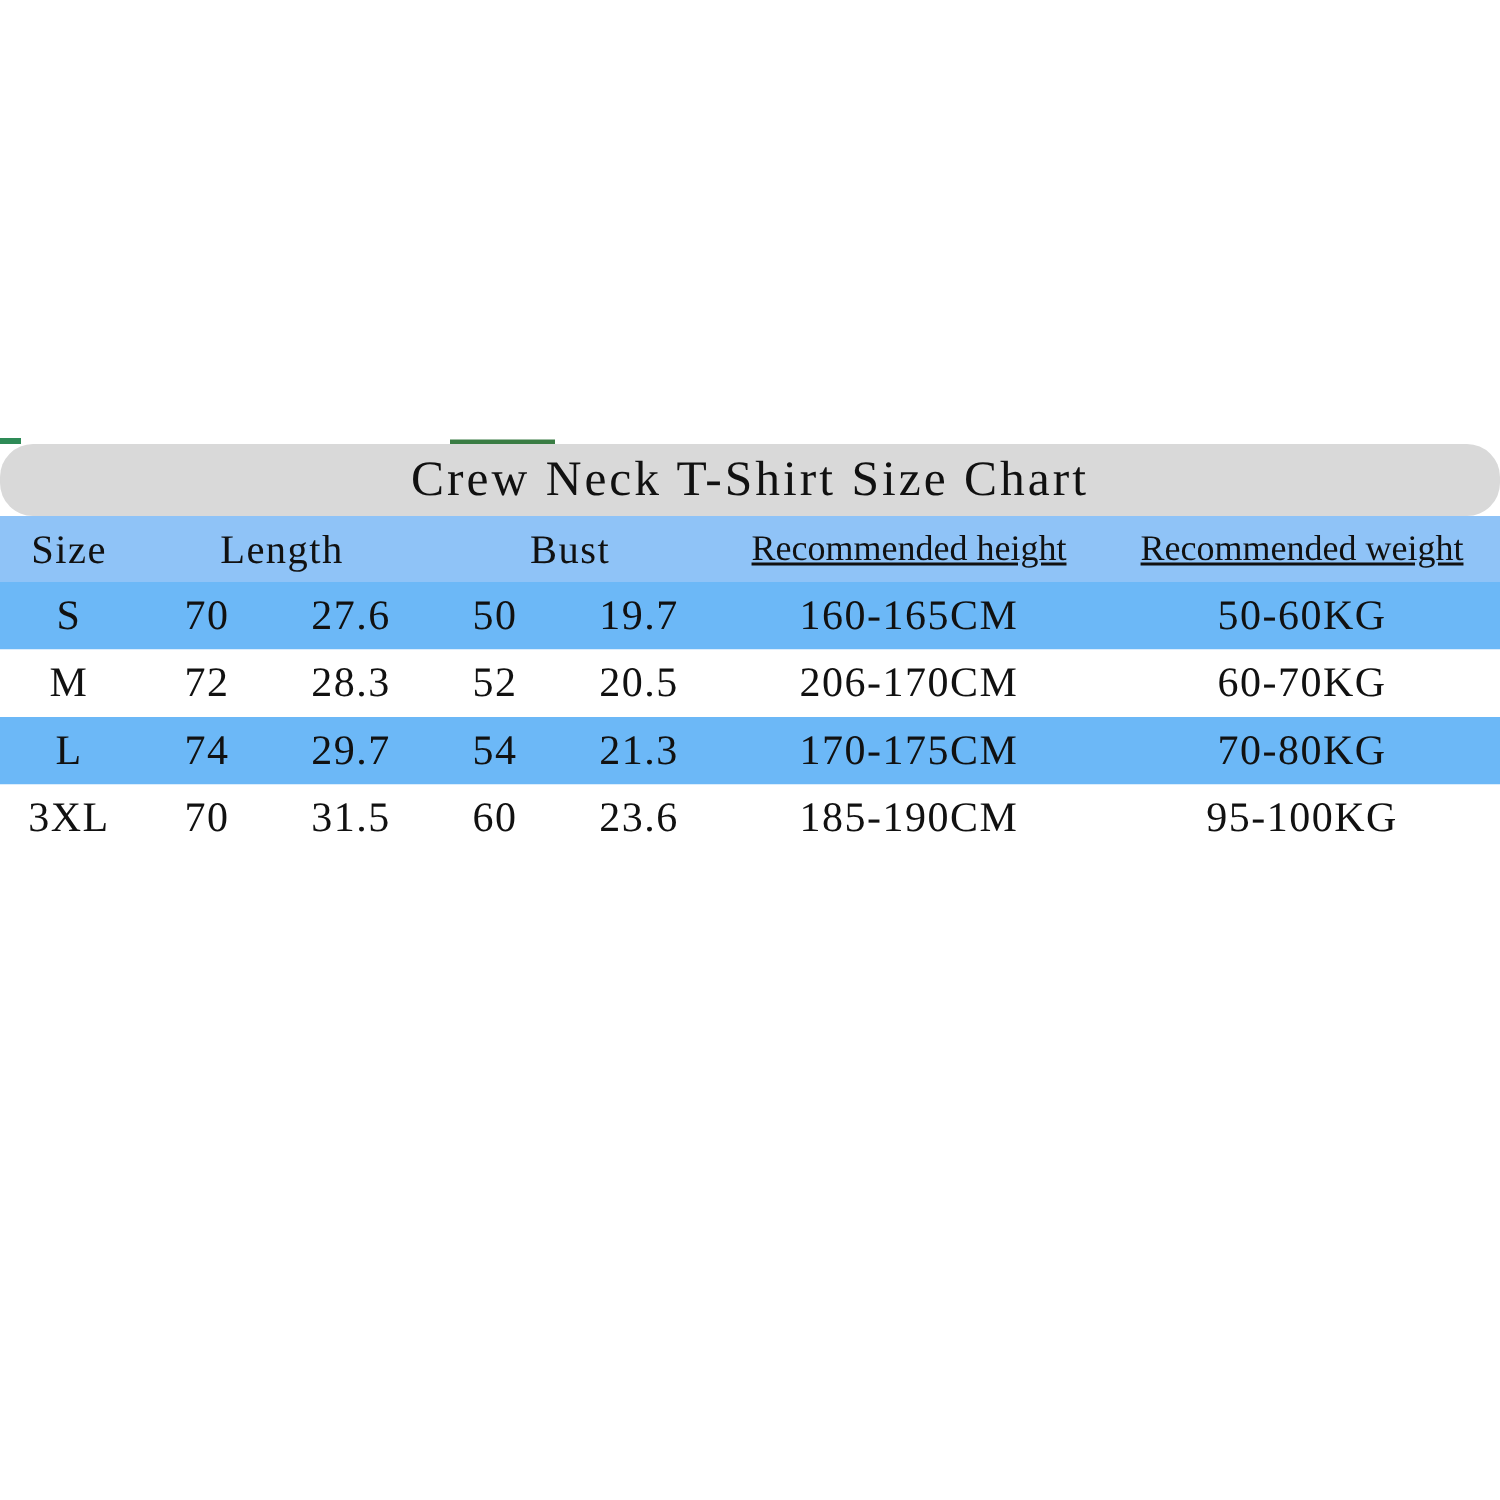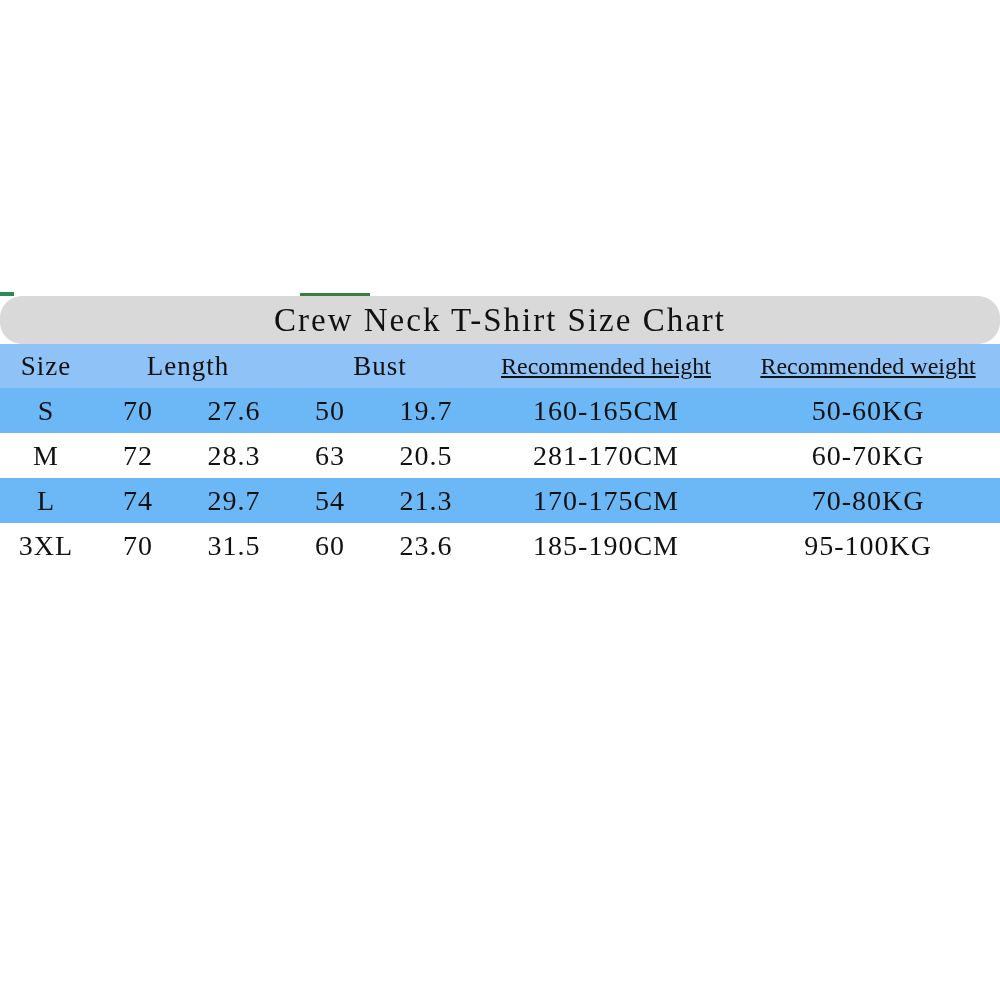--- a/index.html
+++ b/index.html
@@ -148,23 +148,23 @@
           <td>50</td>
           <td>19.7</td>
           <td>160-165CM</td>
           <td>50-60KG</td>
         </tr>
 
         <tr class="row-white">
           <td>M</td>
           <td>72</td>
           <td>28.3</td>
-          <td>63</td>
+          <td>52</td>
           <td>20.5</td>
-          <td>281-170CM</td>
+          <td>206-170CM</td>
           <td>60-70KG</td>
         </tr>
 
         <tr class="row-blue">
           <td>L</td>
           <td>74</td>
           <td>29.7</td>
           <td>54</td>
           <td>21.3</td>
           <td>170-175CM</td>

